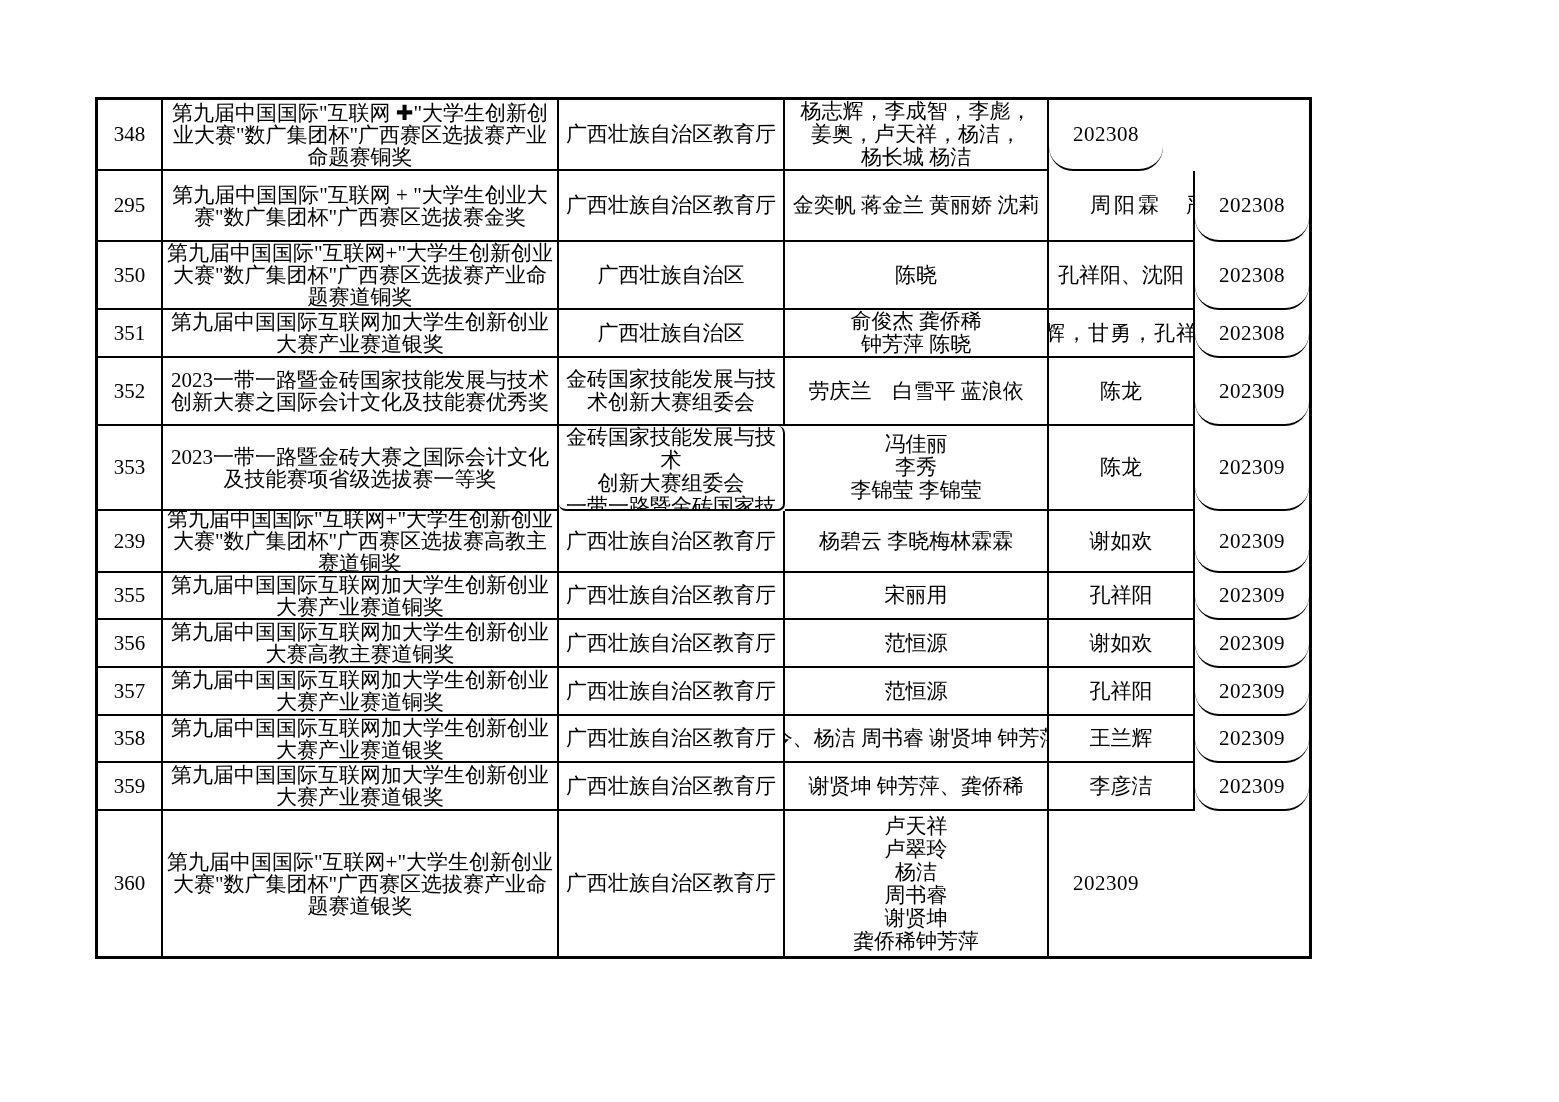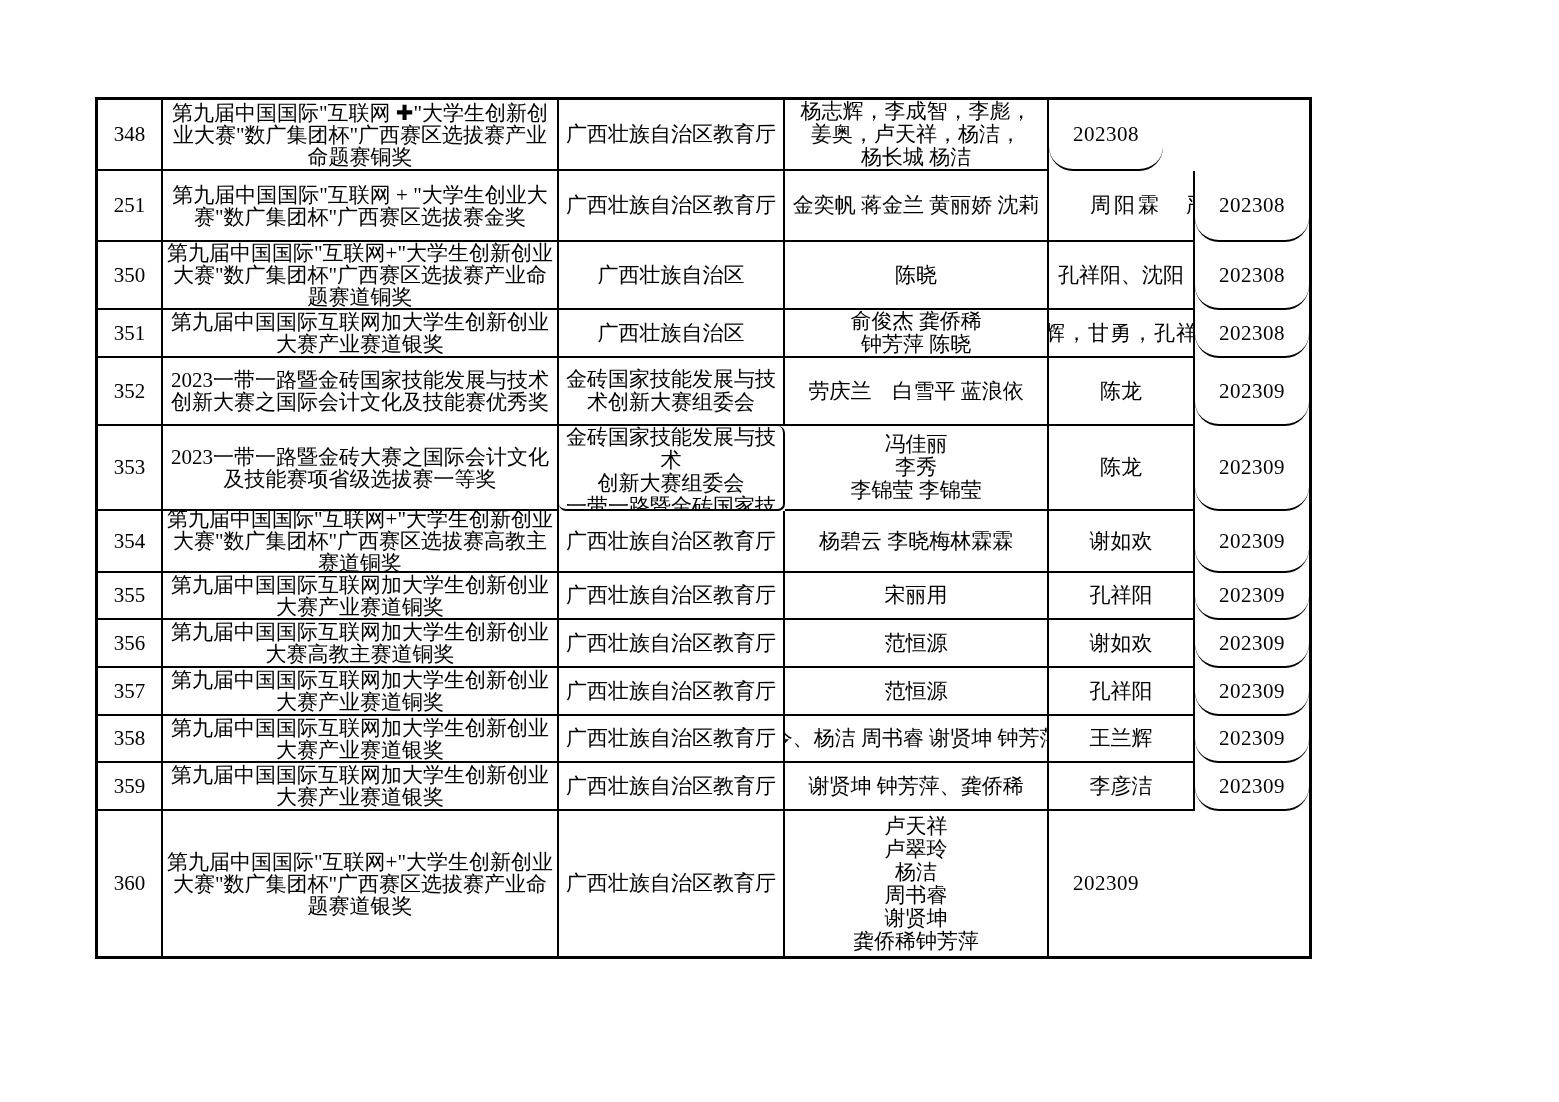--- a/index.html
+++ b/index.html
@@ -53,21 +53,21 @@
       <div class="cell c-no">348</div>
       <div class="cell c-award">第九届中国国际"互联网 ✚"大学生创新创业大赛"数广集团杯"广西赛区选拔赛产业命题赛铜奖</div>
       <div class="cell c-org">广西壮族自治区教育厅</div>
       <div class="cell c-part">杨志辉，李成智，李彪，
 姜奥，卢天祥，杨洁，
 杨长城 杨洁</div>
       <div class="cell c-date">202308</div>
     </div>
 
     <div class="row" style="height:71px">
-      <div class="cell c-no">251</div>
+      <div class="cell c-no">295</div>
       <div class="cell c-award">第九届中国国际"互联网 + "大学生创业大赛"数广集团杯"广西赛区选拔赛金奖</div>
       <div class="cell c-org">广西壮族自治区教育厅</div>
       <div class="cell c-part nowrap">金奕帆 蒋金兰 黄丽娇 沈莉</div>
       <div class="cell c-teach nowrap left sp3">周阳霖　严宗</div>
       <div class="cell c-date">202308</div>
     </div>
 
     <div class="row" style="height:68px">
       <div class="cell c-no">350</div>
       <div class="cell c-award">第九届中国国际"互联网+"大学生创新创业大赛"数广集团杯"广西赛区选拔赛产业命题赛道铜奖</div>
@@ -104,21 +104,21 @@
 一带一路暨金砖国家技能
 发展国际联盟</div>
       <div class="cell c-part">冯佳丽
 李秀
 李锦莹 李锦莹</div>
       <div class="cell c-teach">陈龙</div>
       <div class="cell c-date">202309</div>
     </div>
 
     <div class="row" style="height:62px">
-      <div class="cell c-no">354</div>
+      <div class="cell c-no">239</div>
       <div class="cell c-award">第九届中国国际"互联网+"大学生创新创业大赛"数广集团杯"广西赛区选拔赛高教主赛道铜奖</div>
       <div class="cell c-org">广西壮族自治区教育厅</div>
       <div class="cell c-part">杨碧云 李晓梅林霖霖</div>
       <div class="cell c-teach">谢如欢</div>
       <div class="cell c-date">202309</div>
     </div>
 
     <div class="row" style="height:47px">
       <div class="cell c-no">355</div>
       <div class="cell c-award">第九届中国国际互联网加大学生创新创业大赛产业赛道铜奖</div>

